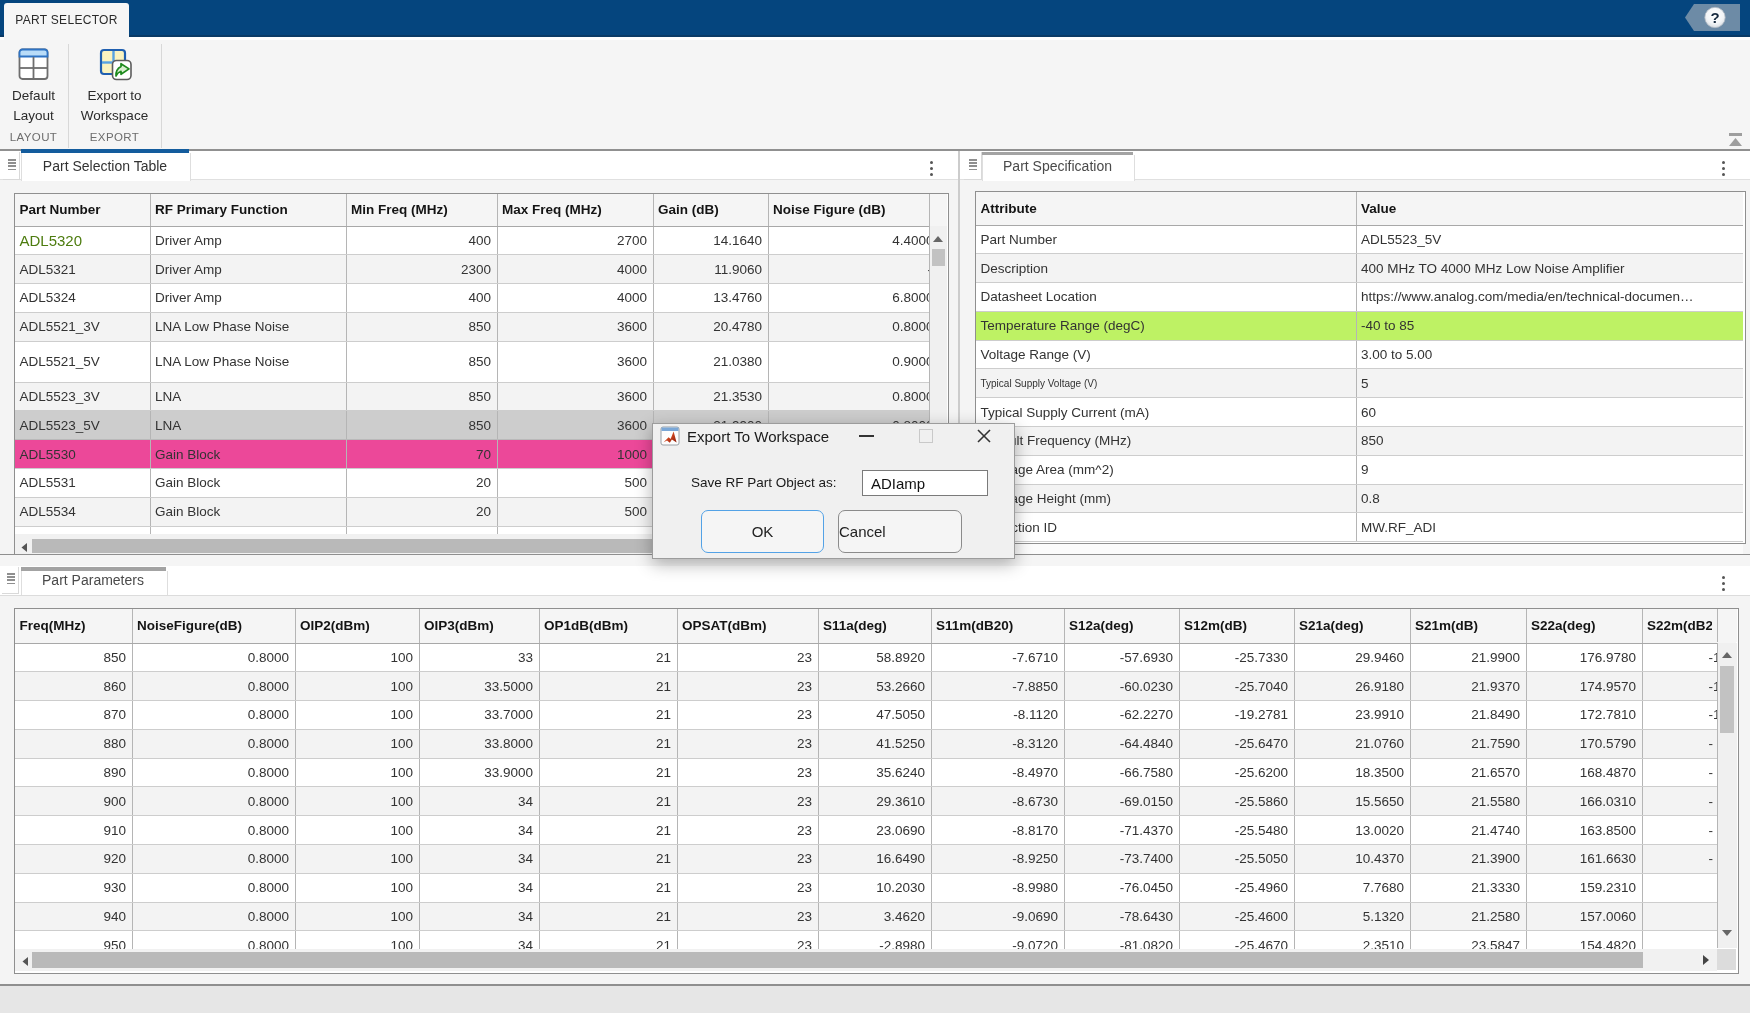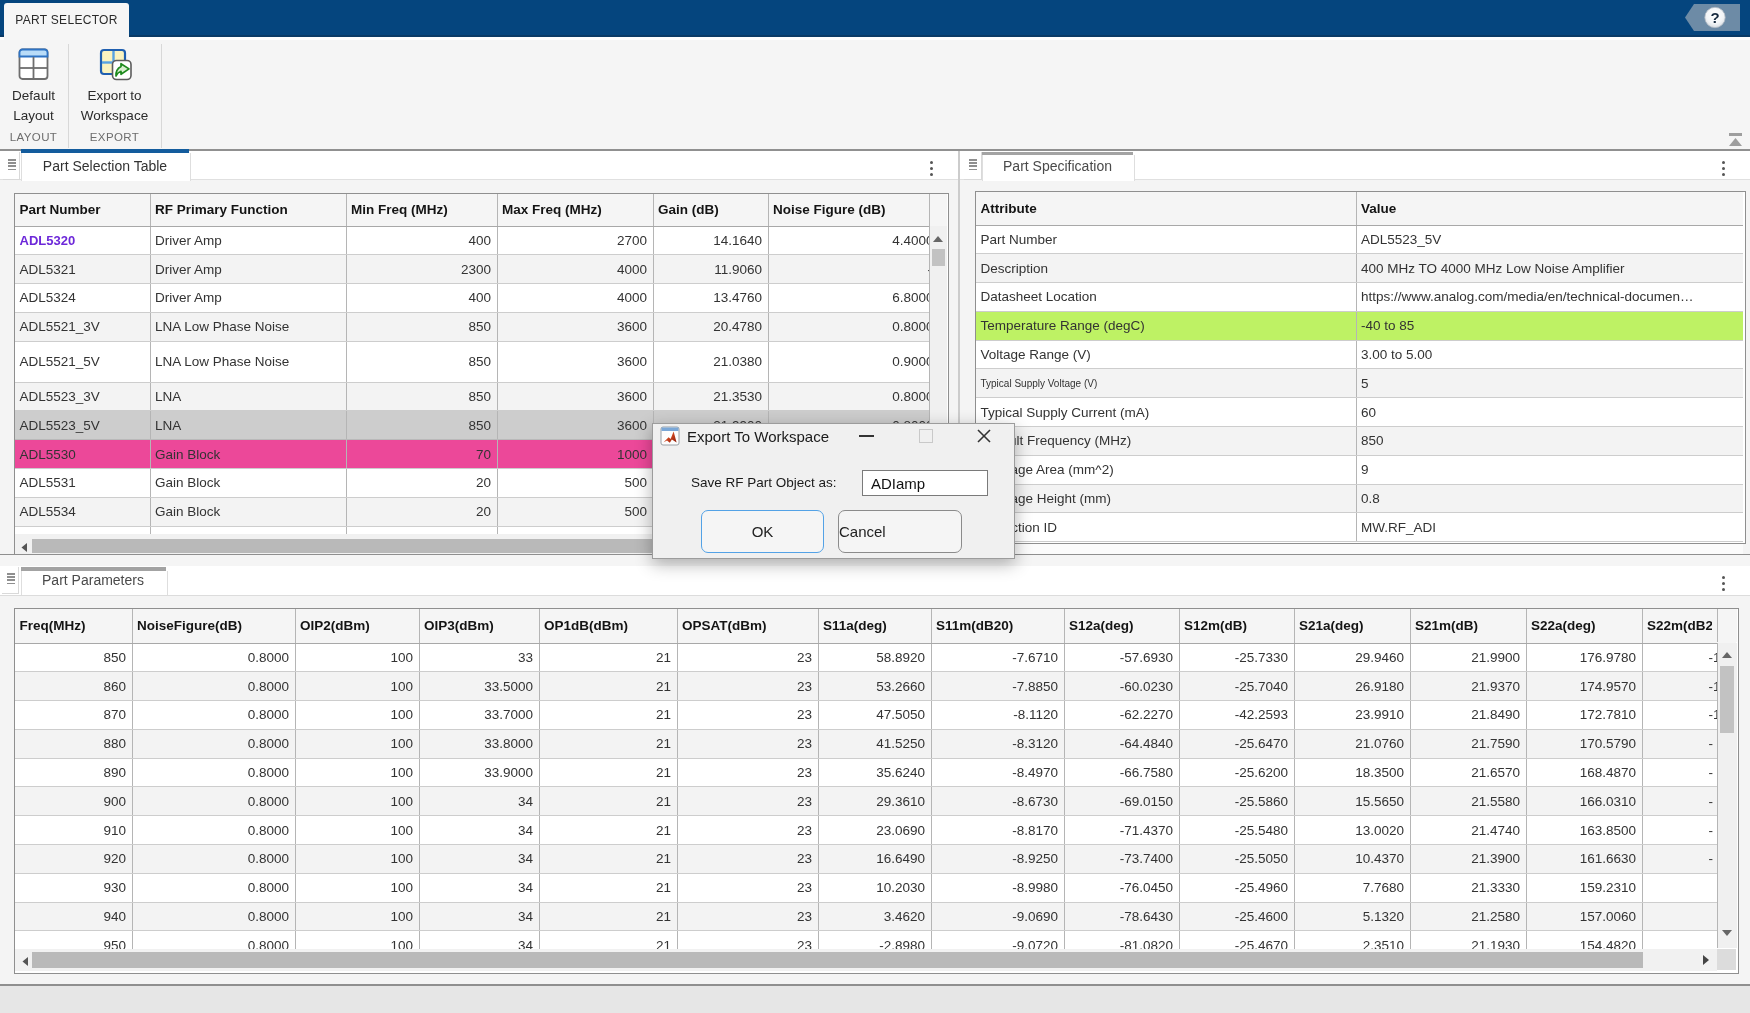--- a/index.html
+++ b/index.html
@@ -130,21 +130,21 @@
       <tbody>
         <tr class="hdr" style="height:32px;">
           <th class="txt" style="font-size:13.5px;border-right:1px solid #b5b5b5;border-bottom:1px solid #a8a8a8;">Part Number</th>
           <th class="txt" style="font-size:13.5px;border-right:1px solid #b5b5b5;border-bottom:1px solid #a8a8a8;">RF Primary Function</th>
           <th class="txt" style="font-size:13.5px;border-right:1px solid #b5b5b5;border-bottom:1px solid #a8a8a8;">Min Freq (MHz)</th>
           <th class="txt" style="font-size:13.5px;border-right:1px solid #b5b5b5;border-bottom:1px solid #a8a8a8;">Max Freq (MHz)</th>
           <th class="txt" style="font-size:13.5px;border-right:1px solid #b5b5b5;border-bottom:1px solid #a8a8a8;">Gain (dB)</th>
           <th class="txt" style="font-size:13.5px;border-bottom:1px solid #a8a8a8;">Noise Figure (dB)</th>
         </tr>
         <tr style="height:28.8px;background:#fff;">
-          <td class="txt" style="font-size:13px;color:#6d28d9;border-right:1px solid #b5b5b5;border-bottom:1px solid #cdcdcd;font-weight:bold;">ADL5320</td>
+          <td class="txt" style="font-size:15px;color:#4d7c0f;border-right:1px solid #b5b5b5;border-bottom:1px solid #cdcdcd;">ADL5320</td>
           <td class="txt" style="font-size:13.5px;color:#333333;border-right:1px solid #b5b5b5;border-bottom:1px solid #cdcdcd;">Driver Amp</td>
           <td class="num" style="font-size:13.5px;color:#333333;border-right:1px solid #b5b5b5;border-bottom:1px solid #cdcdcd;">400</td>
           <td class="num" style="font-size:13.5px;color:#333333;border-right:1px solid #b5b5b5;border-bottom:1px solid #cdcdcd;">2700</td>
           <td class="num" style="font-size:13.5px;color:#333333;border-right:1px solid #b5b5b5;border-bottom:1px solid #cdcdcd;">14.1640</td>
           <td style="font-size:13.5px;color:#333333;border-bottom:1px solid #cdcdcd;text-align:right;padding-right:12.5px;">4.4000</td>
         </tr>
         <tr style="height:28.8px;background:#f3f3f3;">
           <td class="txt" style="font-size:13.5px;color:#333333;border-right:1px solid #b5b5b5;border-bottom:1px solid #cdcdcd;">ADL5321</td>
           <td class="txt" style="font-size:13.5px;color:#333333;border-right:1px solid #b5b5b5;border-bottom:1px solid #cdcdcd;">Driver Amp</td>
           <td class="num" style="font-size:13.5px;color:#333333;border-right:1px solid #b5b5b5;border-bottom:1px solid #cdcdcd;">2300</td>
@@ -368,21 +368,21 @@
         <tr style="height:28.8px;background:#fff;">
           <td class="num" style="font-size:13.5px;color:#333333;border-right:1px solid #b5b5b5;border-bottom:1px solid #cdcdcd;">870</td>
           <td class="num" style="font-size:13.5px;color:#333333;border-right:1px solid #b5b5b5;border-bottom:1px solid #cdcdcd;">0.8000</td>
           <td class="num" style="font-size:13.5px;color:#333333;border-right:1px solid #b5b5b5;border-bottom:1px solid #cdcdcd;">100</td>
           <td class="num" style="font-size:13.5px;color:#333333;border-right:1px solid #b5b5b5;border-bottom:1px solid #cdcdcd;">33.7000</td>
           <td class="num" style="font-size:13.5px;color:#333333;border-right:1px solid #b5b5b5;border-bottom:1px solid #cdcdcd;">21</td>
           <td class="num" style="font-size:13.5px;color:#333333;border-right:1px solid #b5b5b5;border-bottom:1px solid #cdcdcd;">23</td>
           <td class="num" style="font-size:13.5px;color:#333333;border-right:1px solid #b5b5b5;border-bottom:1px solid #cdcdcd;">47.5050</td>
           <td class="num" style="font-size:13.5px;color:#333333;border-right:1px solid #b5b5b5;border-bottom:1px solid #cdcdcd;">-8.1120</td>
           <td class="num" style="font-size:13.5px;color:#333333;border-right:1px solid #b5b5b5;border-bottom:1px solid #cdcdcd;">-62.2270</td>
-          <td class="num" style="font-size:13.5px;color:#333333;border-right:1px solid #b5b5b5;border-bottom:1px solid #cdcdcd;">-42.2593</td>
+          <td class="num" style="font-size:13.5px;color:#333333;border-right:1px solid #b5b5b5;border-bottom:1px solid #cdcdcd;">-19.2781</td>
           <td class="num" style="font-size:13.5px;color:#333333;border-right:1px solid #b5b5b5;border-bottom:1px solid #cdcdcd;">23.9910</td>
           <td class="num" style="font-size:13.5px;color:#333333;border-right:1px solid #b5b5b5;border-bottom:1px solid #cdcdcd;">21.8490</td>
           <td class="num" style="font-size:13.5px;color:#333333;border-right:1px solid #b5b5b5;border-bottom:1px solid #cdcdcd;">172.7810</td>
           <td style="font-size:13.5px;color:#333333;border-bottom:1px solid #cdcdcd;text-align:left;padding-left:66px;">-1</td>
         </tr>
         <tr style="height:28.8px;background:#f3f3f3;">
           <td class="num" style="font-size:13.5px;color:#333333;border-right:1px solid #b5b5b5;border-bottom:1px solid #cdcdcd;">880</td>
           <td class="num" style="font-size:13.5px;color:#333333;border-right:1px solid #b5b5b5;border-bottom:1px solid #cdcdcd;">0.8000</td>
           <td class="num" style="font-size:13.5px;color:#333333;border-right:1px solid #b5b5b5;border-bottom:1px solid #cdcdcd;">100</td>
           <td class="num" style="font-size:13.5px;color:#333333;border-right:1px solid #b5b5b5;border-bottom:1px solid #cdcdcd;">33.8000</td>
@@ -498,21 +498,21 @@
           <td class="num" style="font-size:13.5px;color:#333333;border-right:1px solid #b5b5b5;border-bottom:1px solid #cdcdcd;">0.8000</td>
           <td class="num" style="font-size:13.5px;color:#333333;border-right:1px solid #b5b5b5;border-bottom:1px solid #cdcdcd;">100</td>
           <td class="num" style="font-size:13.5px;color:#333333;border-right:1px solid #b5b5b5;border-bottom:1px solid #cdcdcd;">34</td>
           <td class="num" style="font-size:13.5px;color:#333333;border-right:1px solid #b5b5b5;border-bottom:1px solid #cdcdcd;">21</td>
           <td class="num" style="font-size:13.5px;color:#333333;border-right:1px solid #b5b5b5;border-bottom:1px solid #cdcdcd;">23</td>
           <td class="num" style="font-size:13.5px;color:#333333;border-right:1px solid #b5b5b5;border-bottom:1px solid #cdcdcd;">-2.8980</td>
           <td class="num" style="font-size:13.5px;color:#333333;border-right:1px solid #b5b5b5;border-bottom:1px solid #cdcdcd;">-9.0720</td>
           <td class="num" style="font-size:13.5px;color:#333333;border-right:1px solid #b5b5b5;border-bottom:1px solid #cdcdcd;">-81.0820</td>
           <td class="num" style="font-size:13.5px;color:#333333;border-right:1px solid #b5b5b5;border-bottom:1px solid #cdcdcd;">-25.4670</td>
           <td class="num" style="font-size:13.5px;color:#333333;border-right:1px solid #b5b5b5;border-bottom:1px solid #cdcdcd;">2.3510</td>
-          <td class="num" style="font-size:13.5px;color:#333333;border-right:1px solid #b5b5b5;border-bottom:1px solid #cdcdcd;">21.1930</td>
+          <td class="num" style="font-size:13.5px;color:#333333;border-right:1px solid #b5b5b5;border-bottom:1px solid #cdcdcd;">23.5847</td>
           <td class="num" style="font-size:13.5px;color:#333333;border-right:1px solid #b5b5b5;border-bottom:1px solid #cdcdcd;">154.4820</td>
           <td style="font-size:13.5px;color:#333333;border-bottom:1px solid #cdcdcd;text-align:left;padding-left:66px;"></td>
         </tr>
       </tbody>
     </table>
   </div>
 <div class="abs" style="left:1717px;top:609px;width:19px;height:33px;background:#f5f5f5;border-left:1px solid #b5b5b5;z-index:10;"></div>
 <div class="abs" style="left:1717px;top:643px;width:19px;height:305px;background:#f0f0f0;border-left:1px solid #b5b5b5;z-index:10;"></div>
 <svg class="abs" style="left:1721px;top:650px;z-index:11;" width="12" height="10">
     <polygon points="6,2 11,8 1,8" fill="#666"></polygon>

